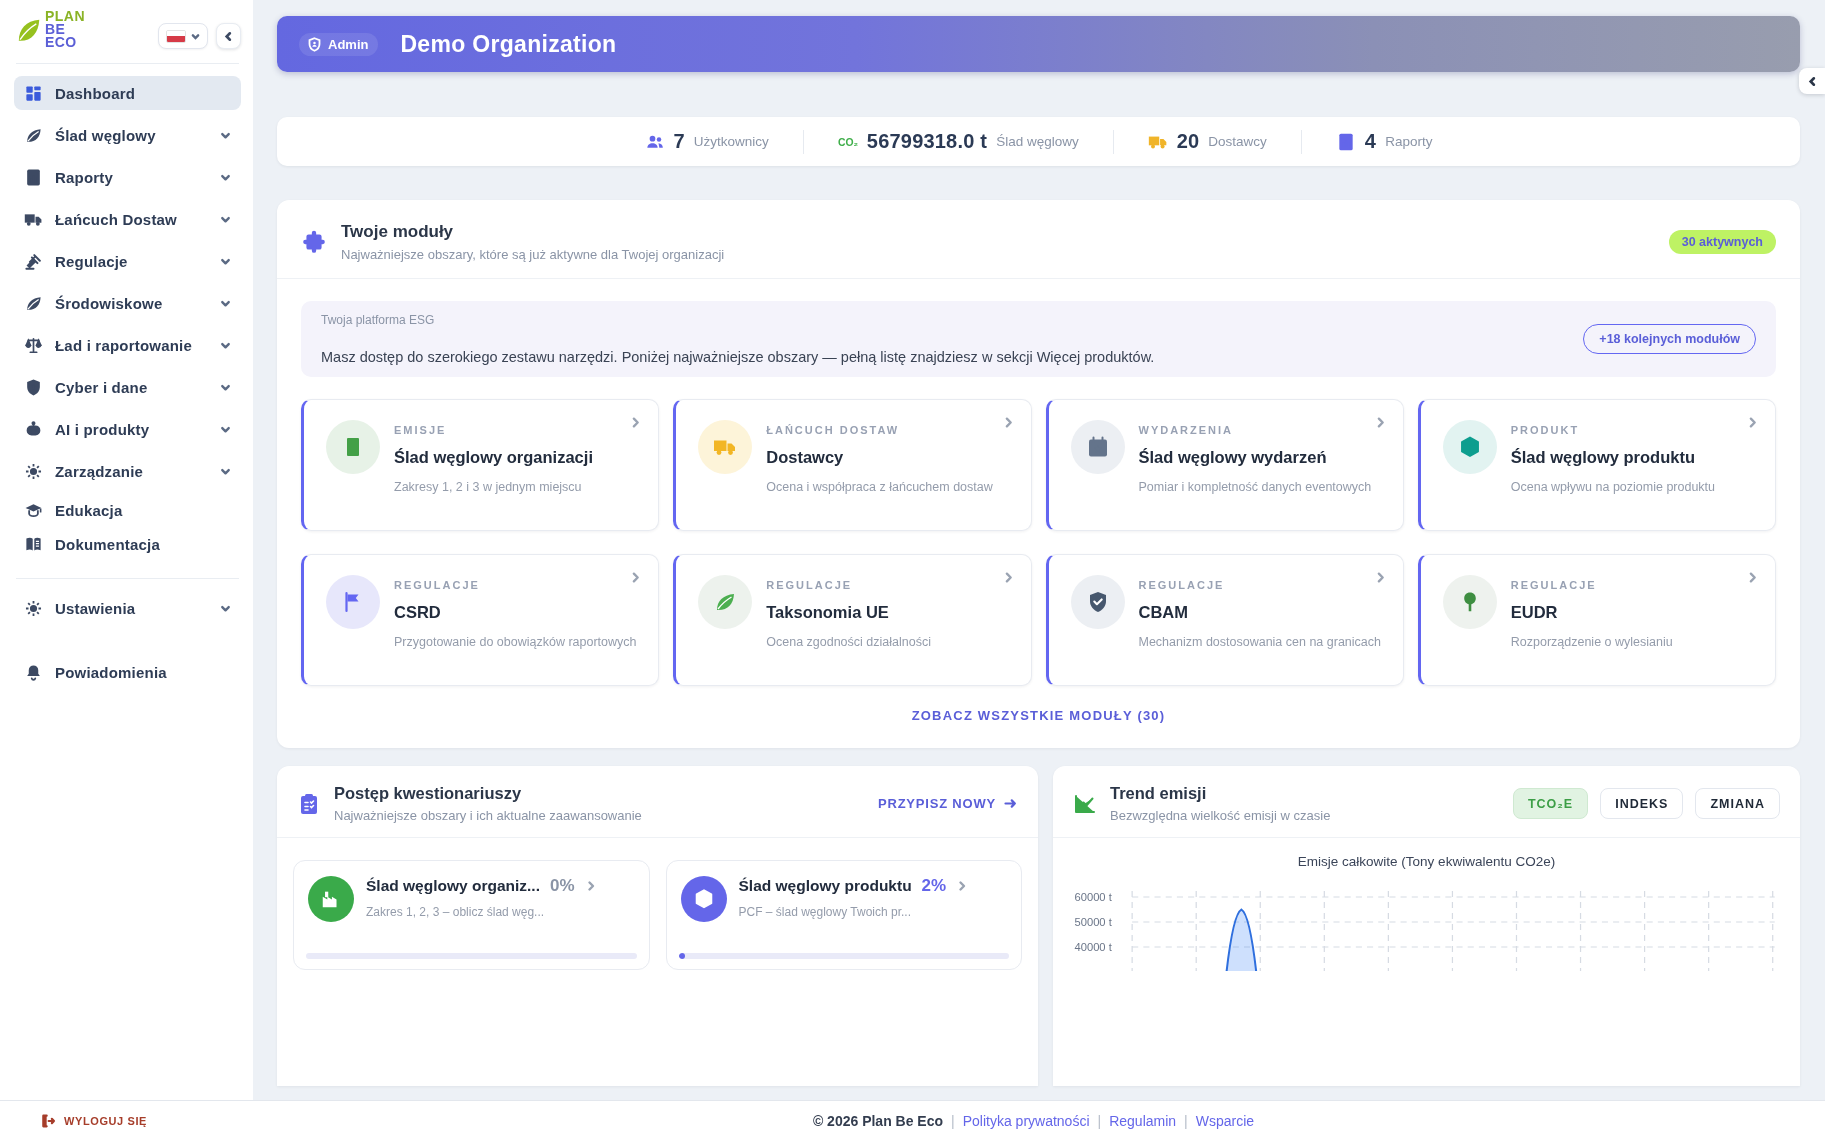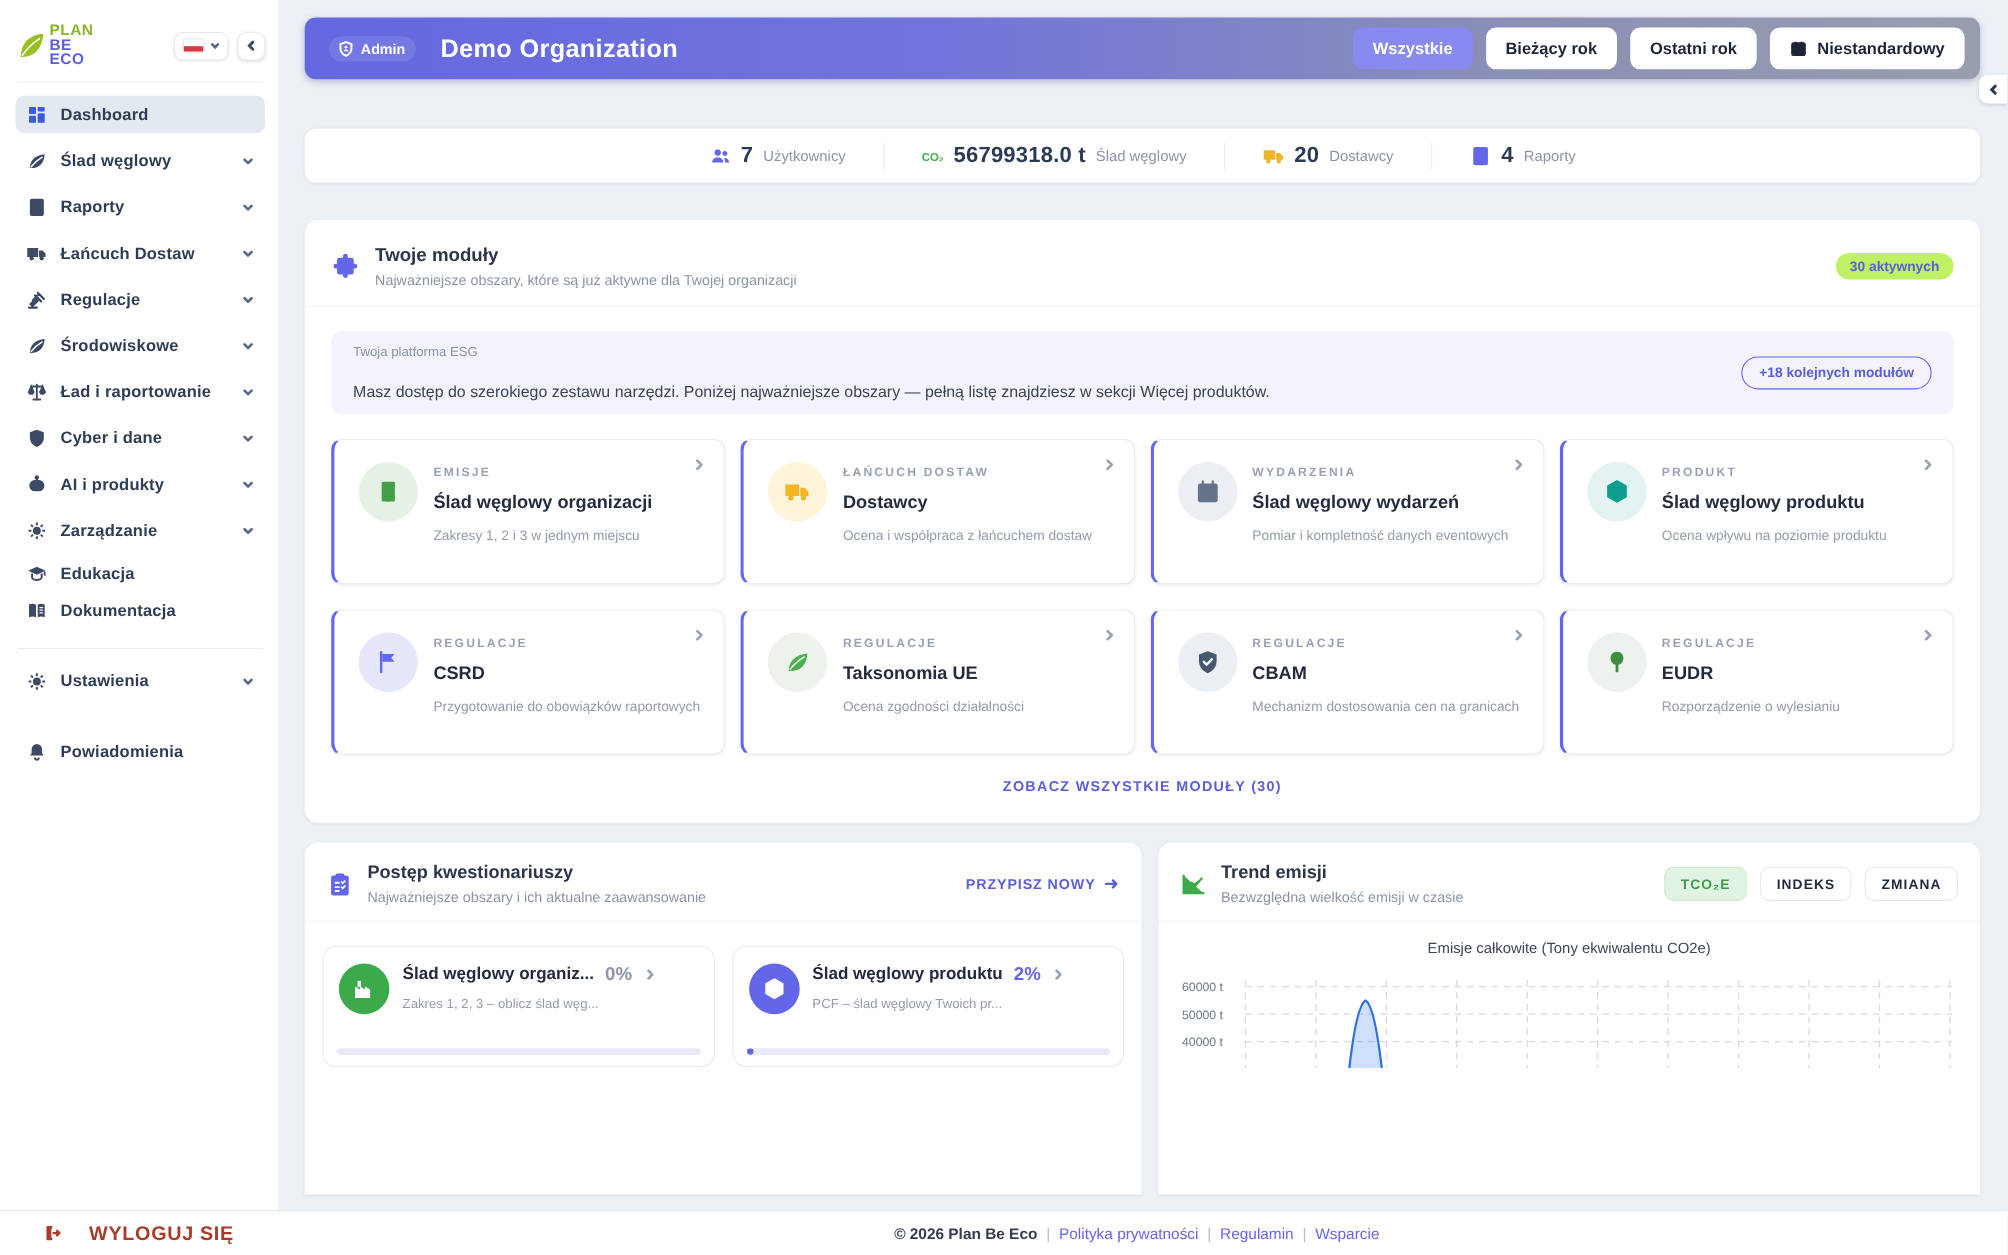--- a/index.html
+++ b/index.html
@@ -14,21 +14,21 @@
   .icon svg { width:100%; height:100%; display:block; }
   .icon svg * { vector-effect:non-scaling-stroke; }
   .icon svg path, .icon svg rect, .icon svg circle, .icon svg text { fill:currentColor; }
   .icon svg .nf { fill:none; }
 
   
   .sidebar {
     position:absolute; left:0; top:0; bottom:41px; width:253px;
     background:#fff; padding:10px 12px 0 14px; z-index:2;
   }
-  .side-top { display:flex; align-items:center;margin-top:11px; }
+  .side-top { display:flex; align-items:flex-end; }
   .logo { display:flex; align-items:center; gap:2px; }
   .logo-leaf { width:30px; height:32px; color:#96c11f; }
   .logo-text { font-weight:bold; font-size:14px; line-height:13px; letter-spacing:.5px; }
   .logo-text .l1 { color:#8ab325; }
   .logo-text .l2 { color:#5b5fd6; }
   .lang-select {
     margin-left:58px; margin-top:2px; height:26px; width:52px;
     border:1px solid #e2e6ee; border-radius:8px; background:#fff;
     display:flex; align-items:center; justify-content:center; gap:5px; cursor:pointer;
     box-shadow:0 1px 2px rgba(16,24,40,.05);
@@ -158,22 +158,22 @@
   .tbtn.active { background:#e1f3e2; border-color:#cfe9d1; color:#3c9e46; }
   .chart-wrap { padding:16px 10px 0; }
   .chart-title { text-align:center; font-size:13.5px; color:#3b4559; }
   .chart-svg { display:block; margin-top:16px; width:100%; height:86px; }
 
   
   .footer {
     position:absolute; left:0; right:0; bottom:0; height:41px; background:#fff;
     border-top:1px solid #e3e7ed; display:flex; align-items:center; z-index:5;
   }
-  .logout { display:flex; align-items:center; gap:25px; margin-left:40px; color:#a63d2a;
-    font-size:18px; font-weight:bold; letter-spacing:.6px; cursor:pointer; }
+  .logout { display:flex; align-items:center; gap:8px; margin-left:40px; color:#a63d2a;
+    font-size:11px; font-weight:bold; letter-spacing:.6px; cursor:pointer; }
   .logout .icon { width:16px; height:16px; }
   .foot-center { position:absolute; left:253px; right:11px; text-align:center; font-size:14px; color:#2b3648; }
   .foot-center .sep { color:#b6bdc9; margin:0 8px; }
   .foot-center a { color:#6466e9; text-decoration:none; cursor:pointer; }
   .copyright { font-weight:600; color:#333d4f; }
 </style>
 </head>
 <body>
 
 <aside class="sidebar">
@@ -426,42 +426,20 @@
       <span class="icon">
         <svg viewBox="0 0 24 24">
             <path class="nf" d="M12 2l8 3v6c0 5.5-3.4 9-8 11-4.6-2-8-5.5-8-11V5z" stroke="#fff" stroke-width="1.8"></path>
             <circle cx="12" cy="9.5" r="2" fill="#fff"></circle>
             <path d="M8.5 15.5c.5-2.1 2-3.2 3.5-3.2s3 1.1 3.5 3.2z" fill="#fff"></path>
           </svg>
       </span>
       <span>Admin</span>
     </span>
     <h1 class="hero-title">Demo Organization</h1>
-    <div class="hero-filters" id="hero-filters">
-        <button class="hfilter active">
-          <span>Wszystkie</span>
-        </button>
-        <button class="hfilter">
-          <span>Bieżący rok</span>
-        </button>
-        <button class="hfilter">
-          <span>Ostatni rok</span>
-        </button>
-        <button class="hfilter">
-          <span class="icon">
-            <svg viewBox="0 0 24 24">
-              <g class="nf" stroke="currentColor" stroke-width="2">
-                <rect x="3.5" y="5" width="17" height="16" rx="2"></rect>
-                <path d="M3.5 10h17M8 3v4M16 3v4"></path>
-              </g>
-            </svg>
-          </span>
-          <span>Niestandardowy</span>
-        </button>
-      </div>
   </div>
 
   <div class="statsbar" id="statsbar">
       <div class="stat">
         <span class="icon" style="color: rgb(100, 102, 233);">
           <svg viewBox="0 0 24 24">
             <circle cx="9" cy="8" r="3.4"></circle>
             <path d="M2.8 19c0-3.6 2.8-5.6 6.2-5.6s6.2 2 6.2 5.6z"></path>
             <circle cx="16.8" cy="9" r="2.7"></circle>
             <path d="M16.2 13.6c2.9.2 5.2 2.1 5.2 5.4h-4.2"></path>

